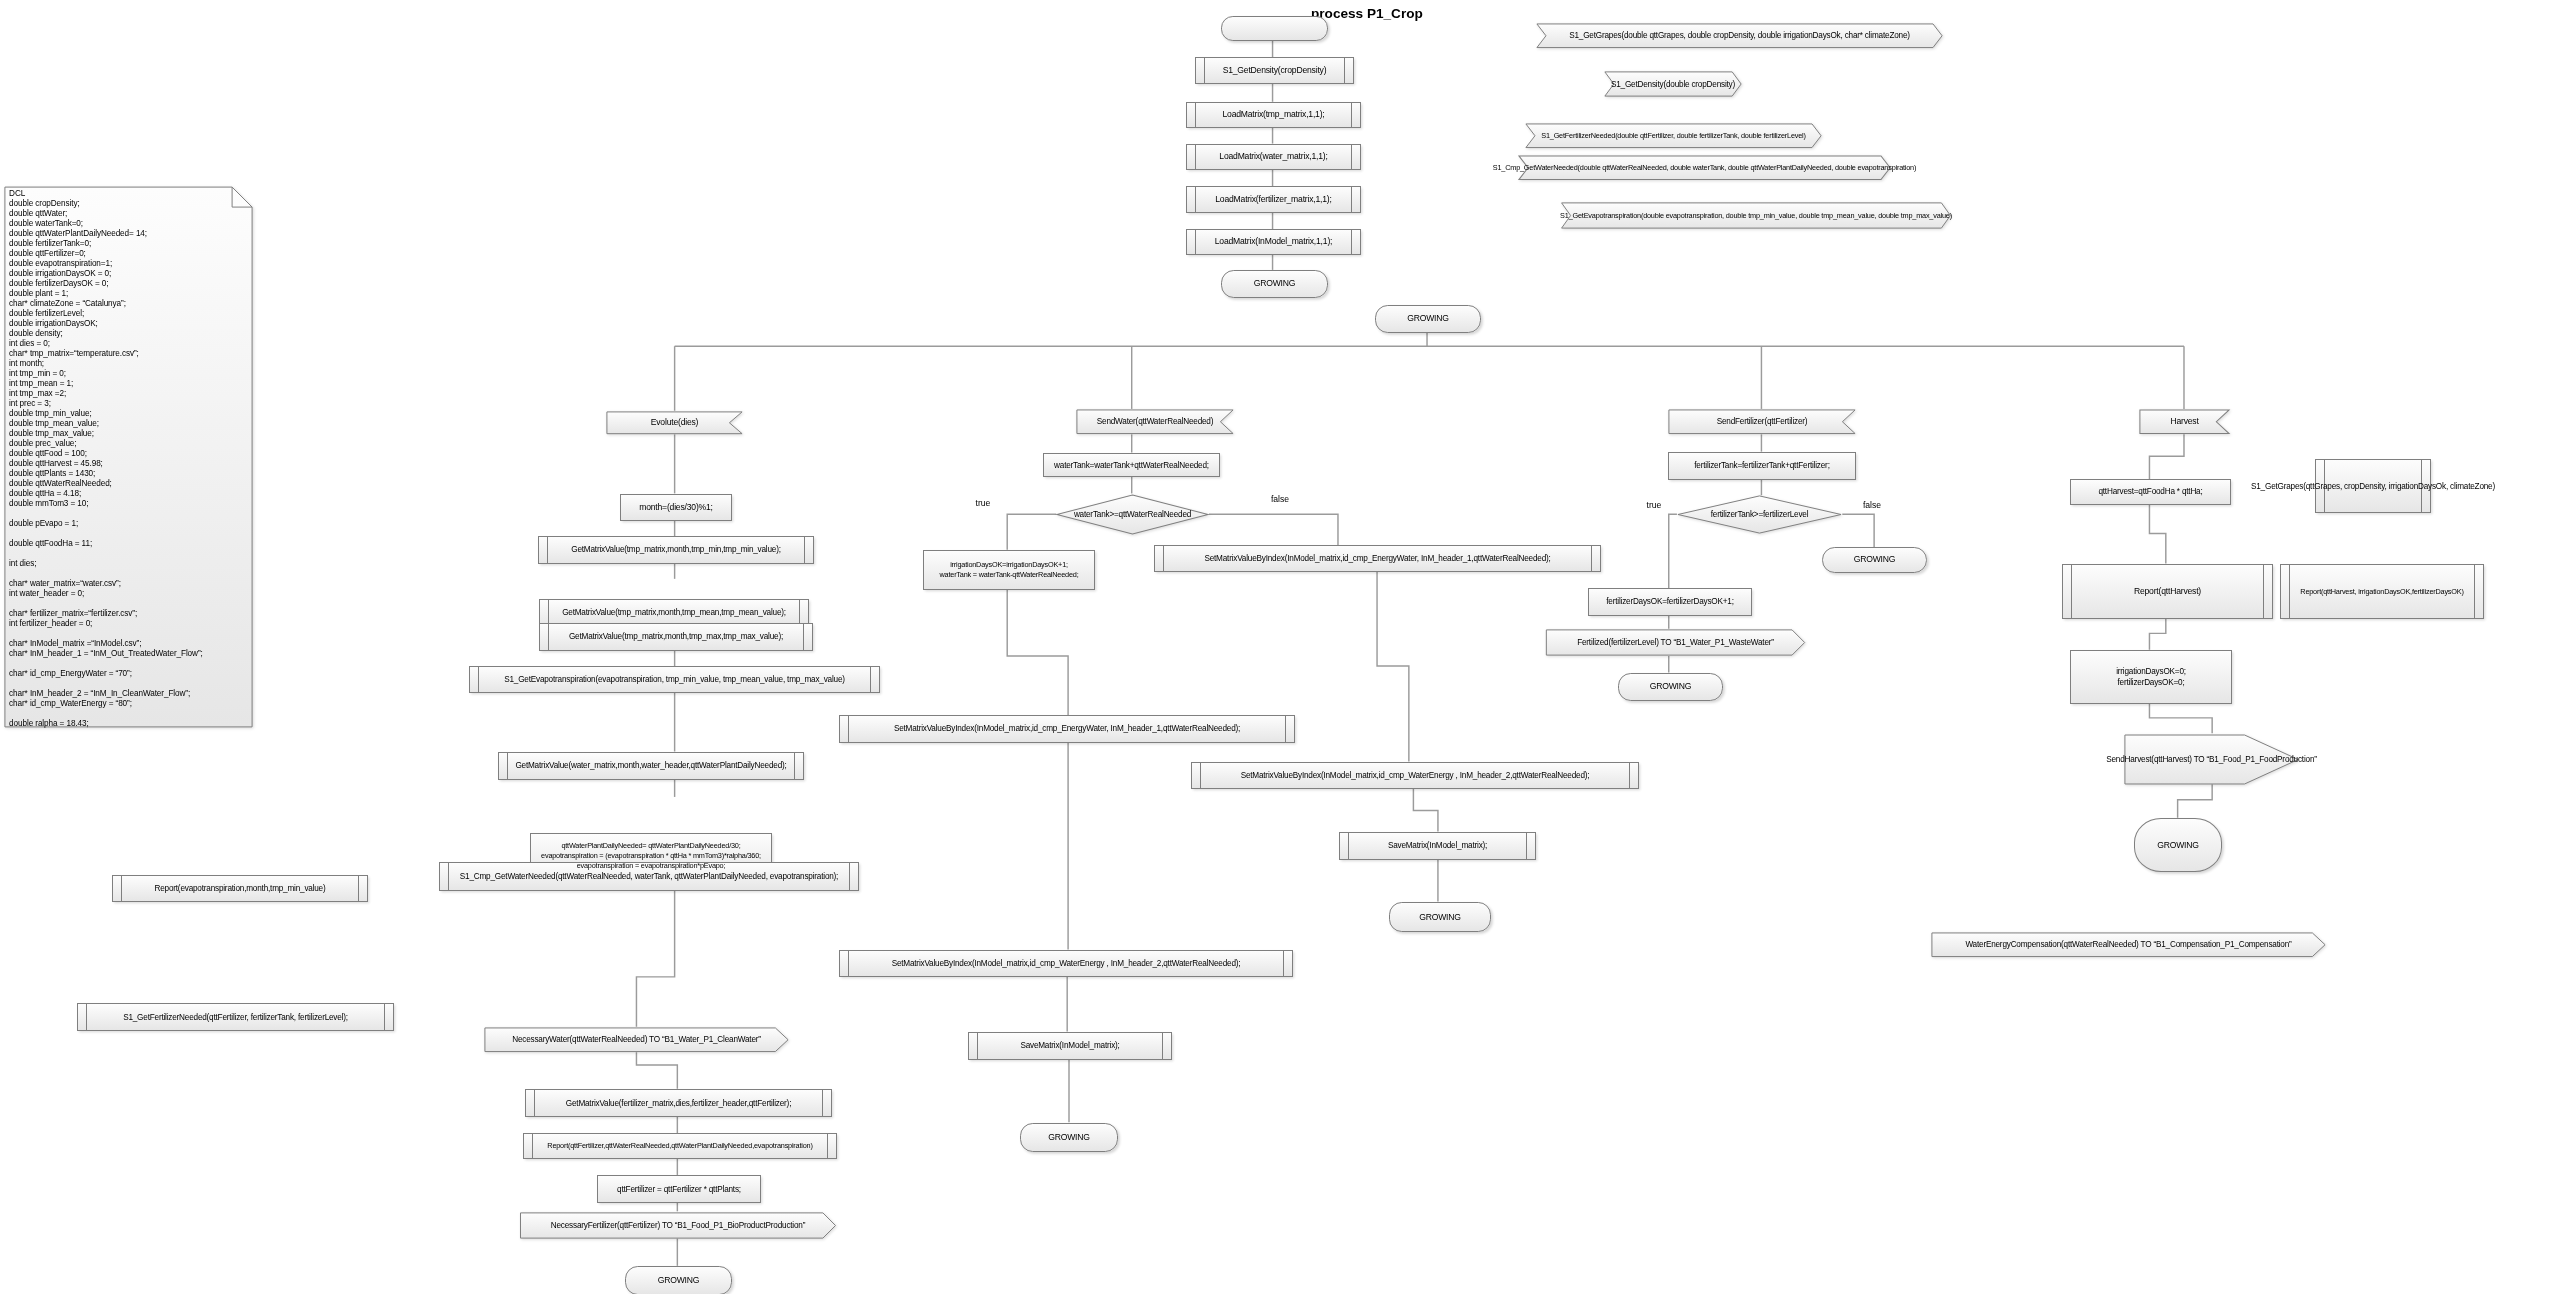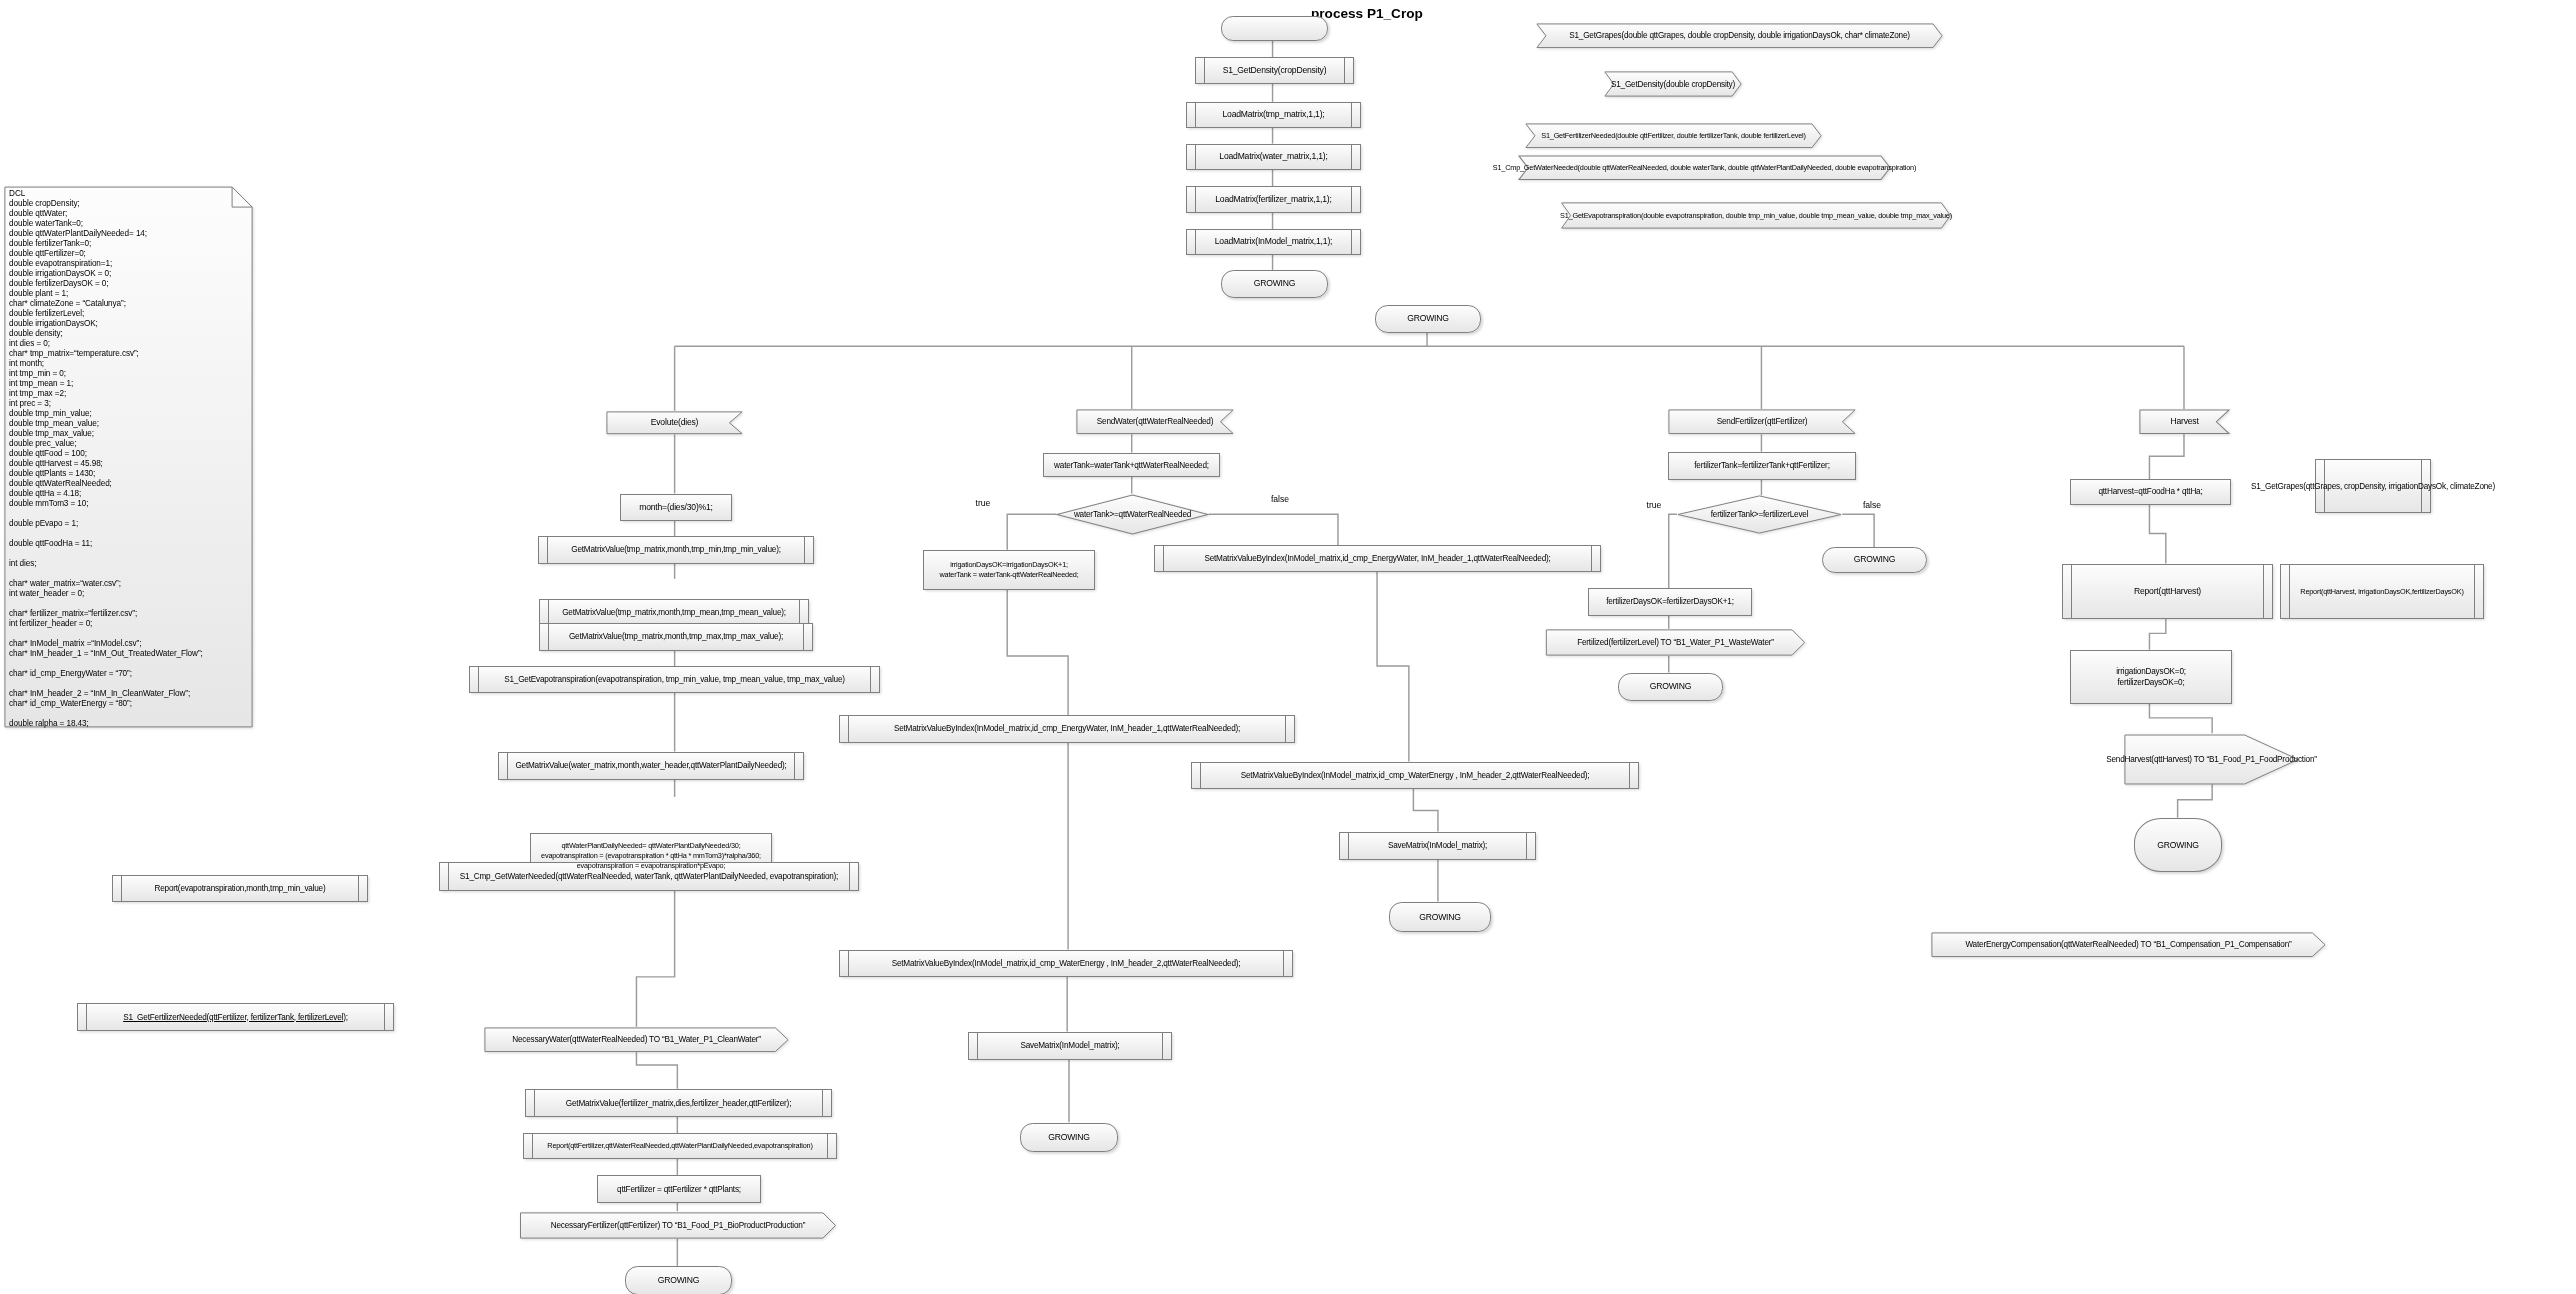--- a/index.html
+++ b/index.html
@@ -239,21 +239,21 @@
     <span class="txt">qttWaterPlantDailyNeeded= qttWaterPlantDailyNeeded/30;
 evapotranspiration = (evapotranspiration * qttHa * mmTom3)*ralpha/360;
 evapotranspiration = evapotranspiration*pEvapo;</span>
   </div>
 <div class="node box call f9" style="left:439px;top:862px;width:418px;height:27px;">
     <span class="txt">S1_Cmp_GetWaterNeeded(qttWaterRealNeeded, waterTank, qttWaterPlantDailyNeeded, evapotranspiration);</span>
   </div>
 <div class="node box call f9" style="left:112px;top:875px;width:254px;height:24.5px;">
     <span class="txt">Report(evapotranspiration,month,tmp_min_value)</span>
   </div>
-<div class="node box call f9" style="left:77px;top:1003px;width:315px;height:26px;text-decoration:underline;">
+<div class="node box call f9" style="left:77px;top:1003px;width:315px;height:26px;">
     <span class="txt">S1_GetFertilizerNeeded(qttFertilizer, fertilizerTank, fertilizerLevel);</span>
   </div>
 <div class="node shp f9" style="left:484px;top:1027px;width:305px;height:25.5px;">
     <svg width="305" height="25.5" viewBox="0 0 336 28">
       <polygon points="1,1 321,1 335,14 321,27 1,27"></polygon>
     </svg>
     <span class="txt">NecessaryWater(qttWaterRealNeeded) TO “B1_Water_P1_CleanWater”</span>
   </div>
 <div class="node box call f9" style="left:525px;top:1089px;width:305px;height:26px;">
     <span class="txt">GetMatrixValue(fertilizer_matrix,dies,fertilizer_header,qttFertilizer);</span>

